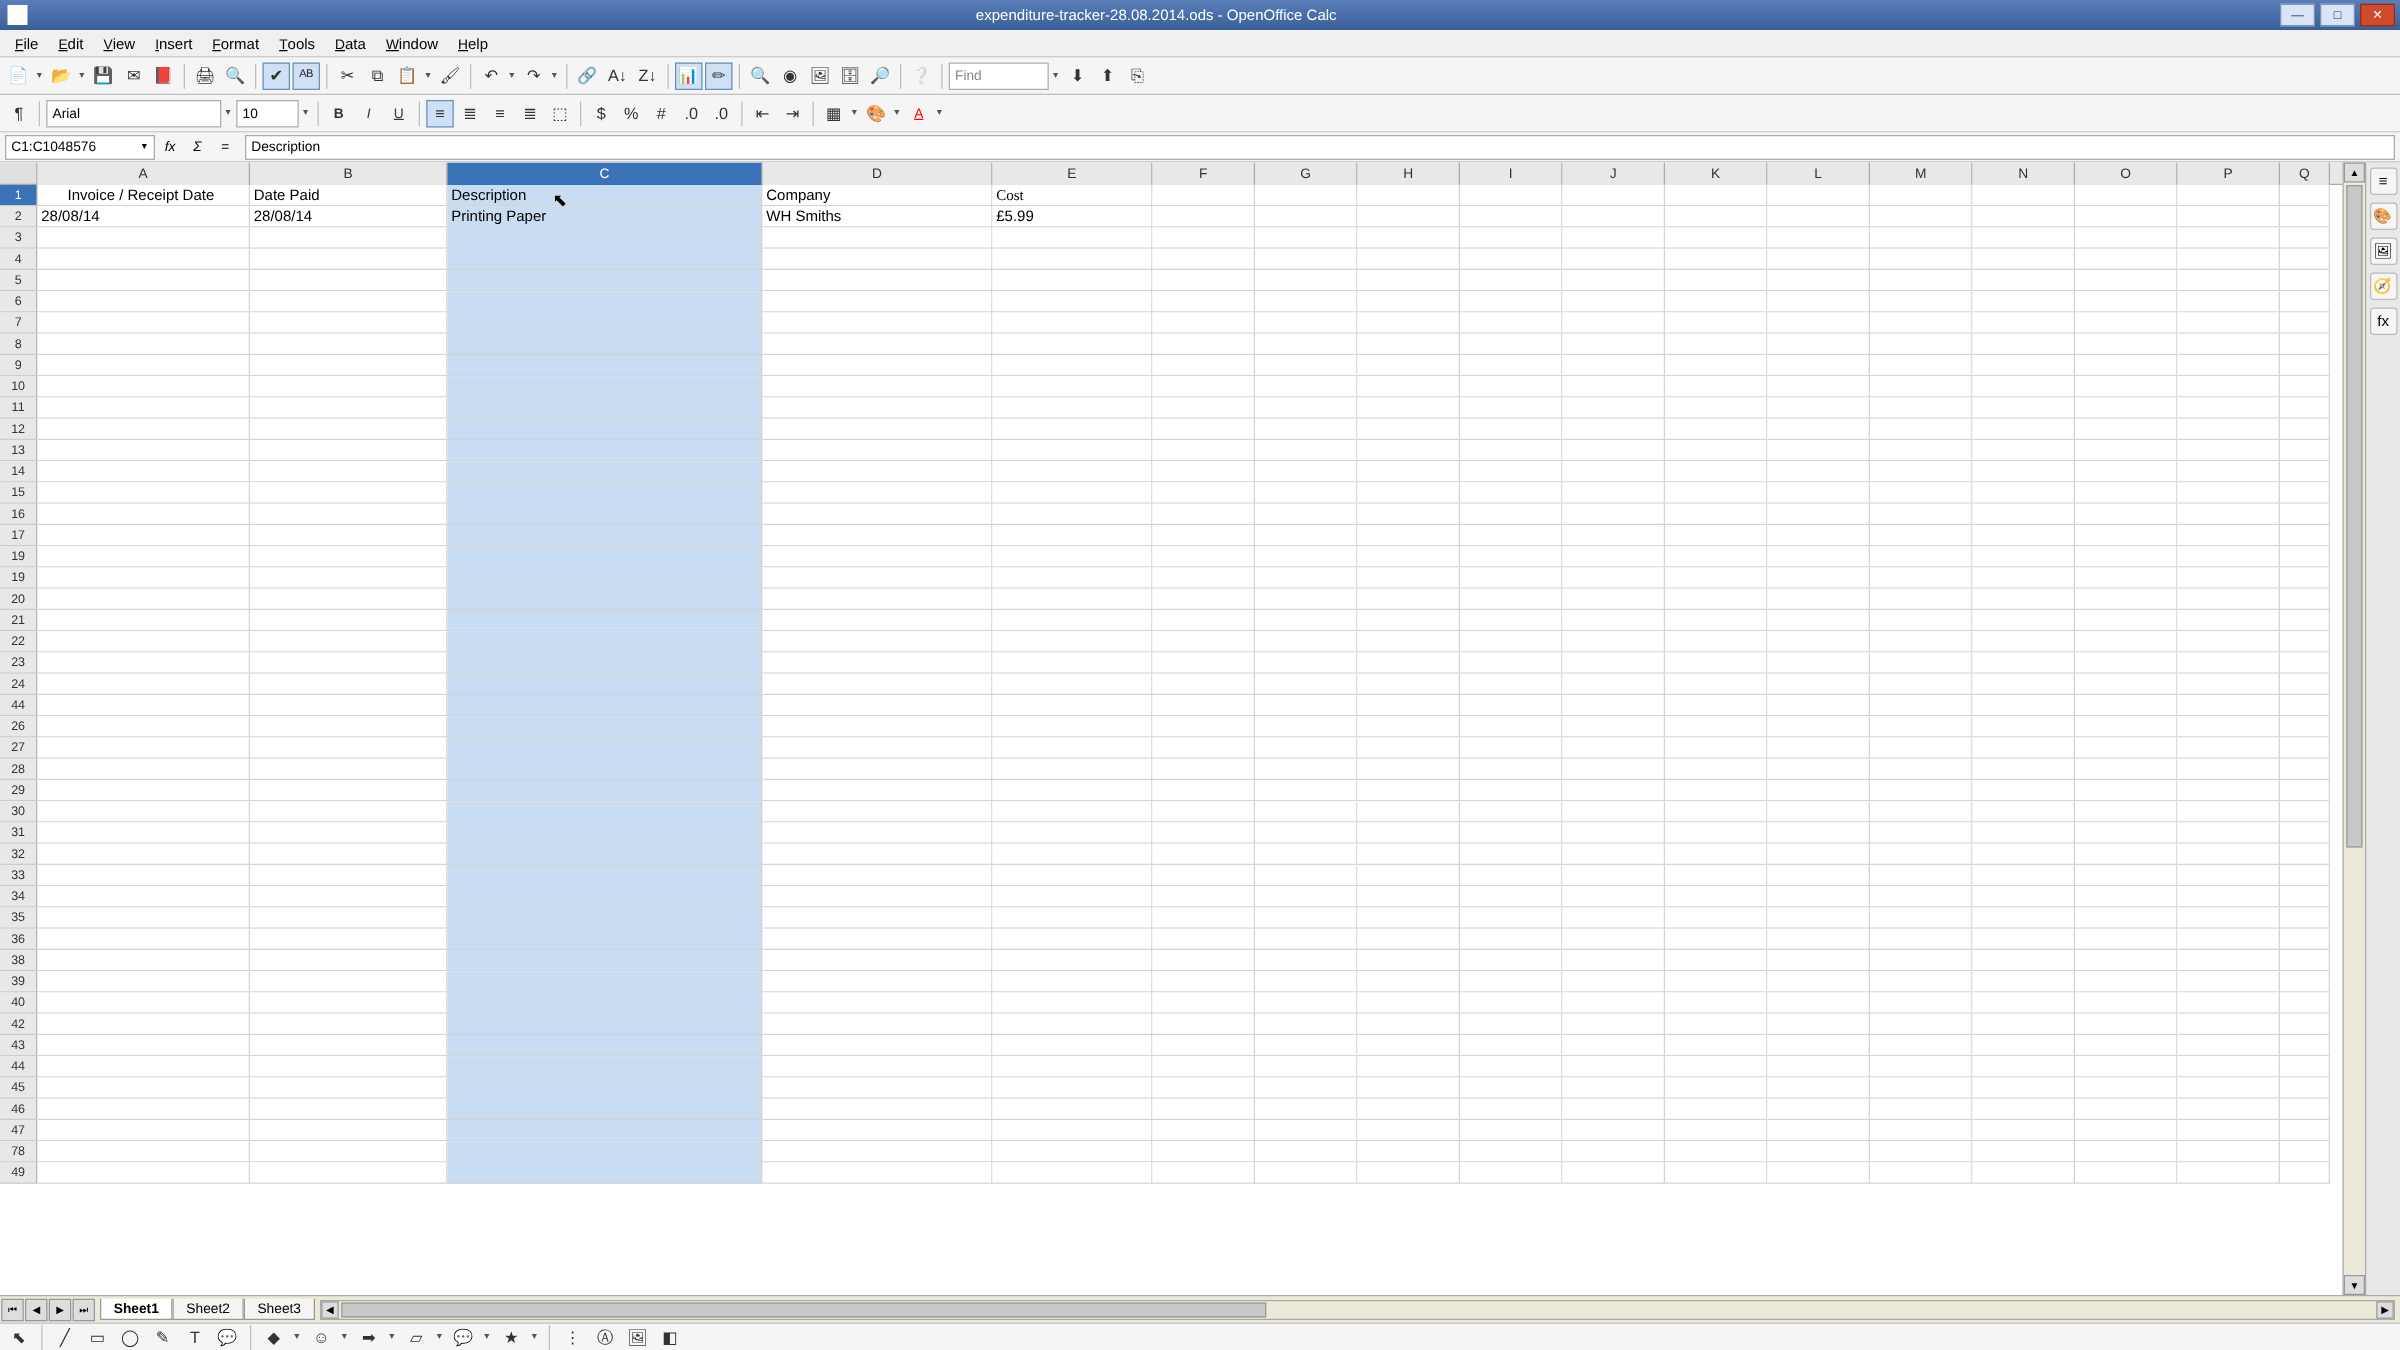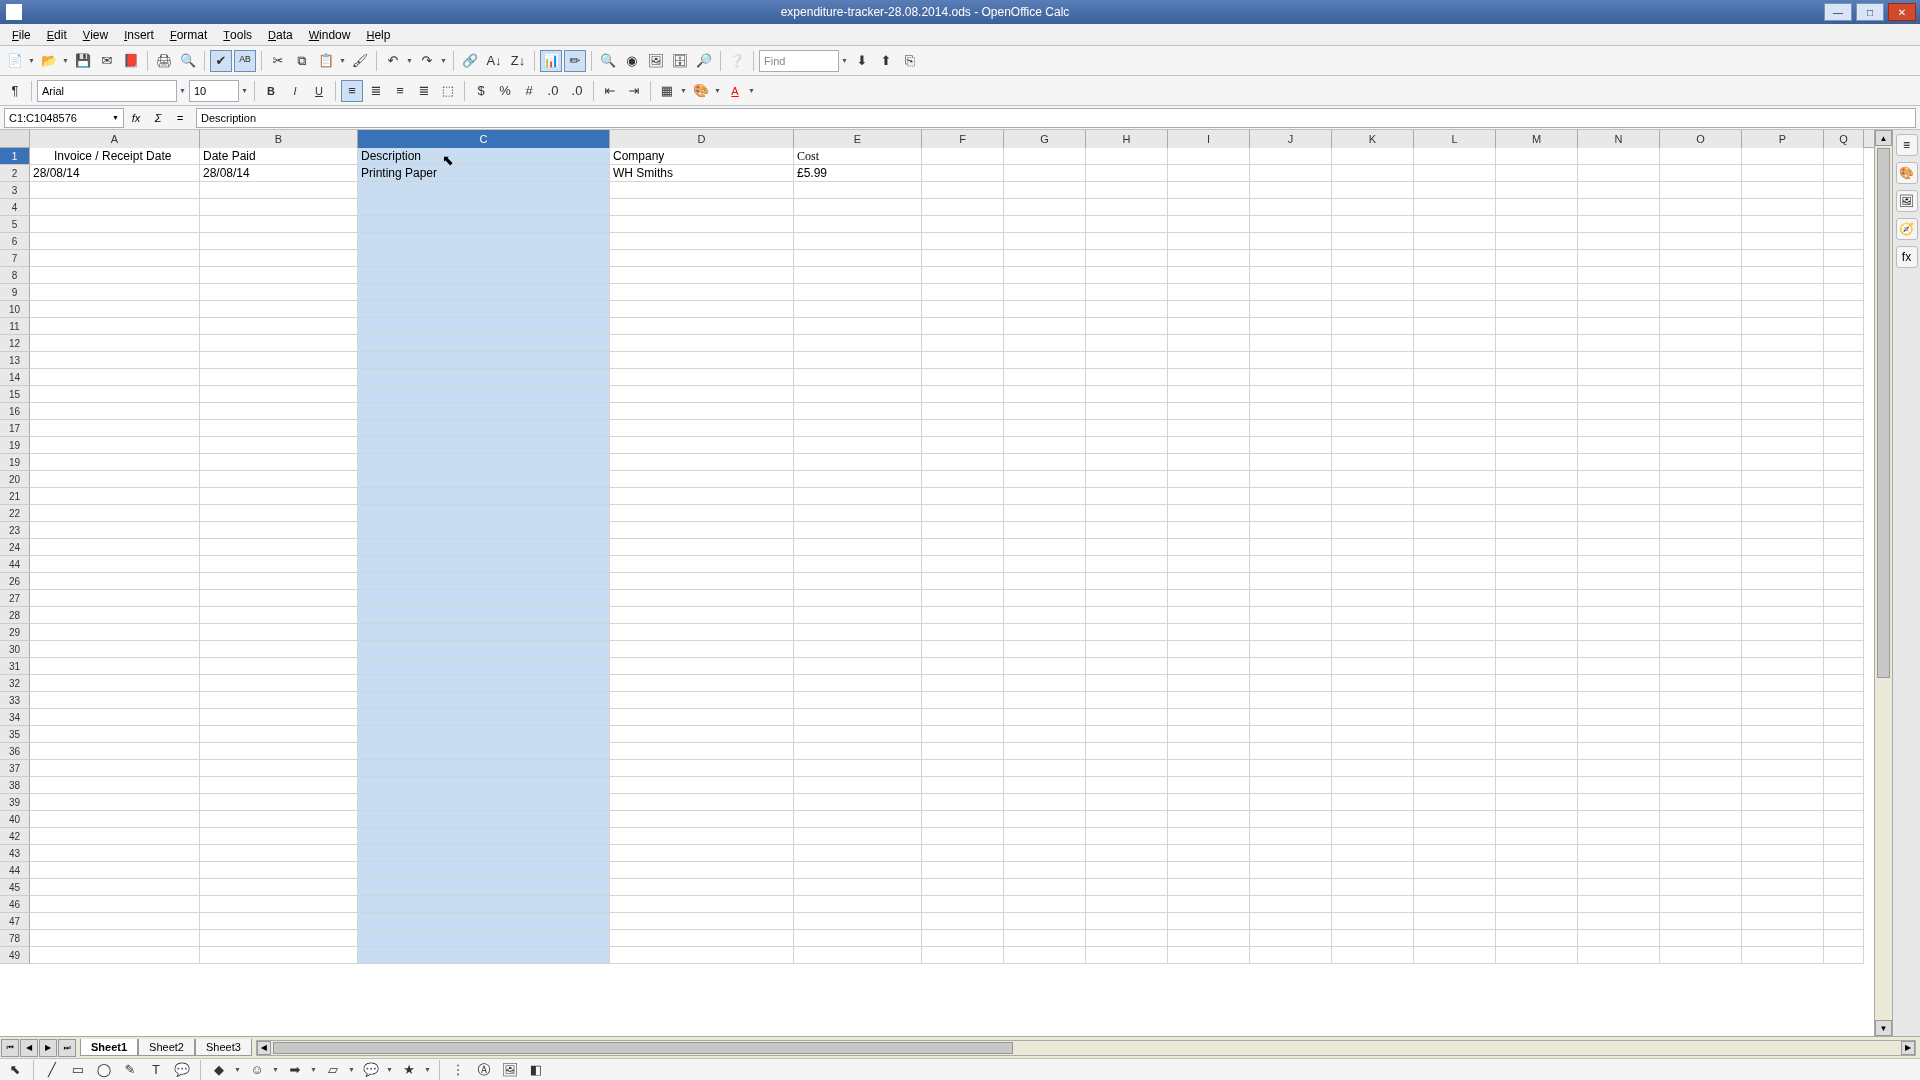--- a/index.html
+++ b/index.html
@@ -955,40 +955,20 @@
           <div class="cell" style="width: 82px;"></div>
           <div class="cell" style="width: 82px;"></div>
           <div class="cell" style="width: 82px;"></div>
           <div class="cell" style="width: 82px;"></div>
           <div class="cell" style="width: 82px;"></div>
           <div class="cell" style="width: 82px;"></div>
           <div class="cell" style="width: 82px;"></div>
           <div class="cell" style="width: 40px;"></div>
         </div>
         <div class="row">
-          <div class="row-head">37</div>
-          <div class="cell" style="width: 170px;"></div>
-          <div class="cell" style="width: 158px;"></div>
-          <div class="cell sel" style="width: 252px;"></div>
-          <div class="cell" style="width: 184px;"></div>
-          <div class="cell" style="width: 128px;"></div>
-          <div class="cell" style="width: 82px;"></div>
-          <div class="cell" style="width: 82px;"></div>
-          <div class="cell" style="width: 82px;"></div>
-          <div class="cell" style="width: 82px;"></div>
-          <div class="cell" style="width: 82px;"></div>
-          <div class="cell" style="width: 82px;"></div>
-          <div class="cell" style="width: 82px;"></div>
-          <div class="cell" style="width: 82px;"></div>
-          <div class="cell" style="width: 82px;"></div>
-          <div class="cell" style="width: 82px;"></div>
-          <div class="cell" style="width: 82px;"></div>
-          <div class="cell" style="width: 40px;"></div>
-        </div>
-        <div class="row">
           <div class="row-head">38</div>
           <div class="cell" style="width: 170px;"></div>
           <div class="cell" style="width: 158px;"></div>
           <div class="cell sel" style="width: 252px;"></div>
           <div class="cell" style="width: 184px;"></div>
           <div class="cell" style="width: 128px;"></div>
           <div class="cell" style="width: 82px;"></div>
           <div class="cell" style="width: 82px;"></div>
           <div class="cell" style="width: 82px;"></div>
           <div class="cell" style="width: 82px;"></div>

